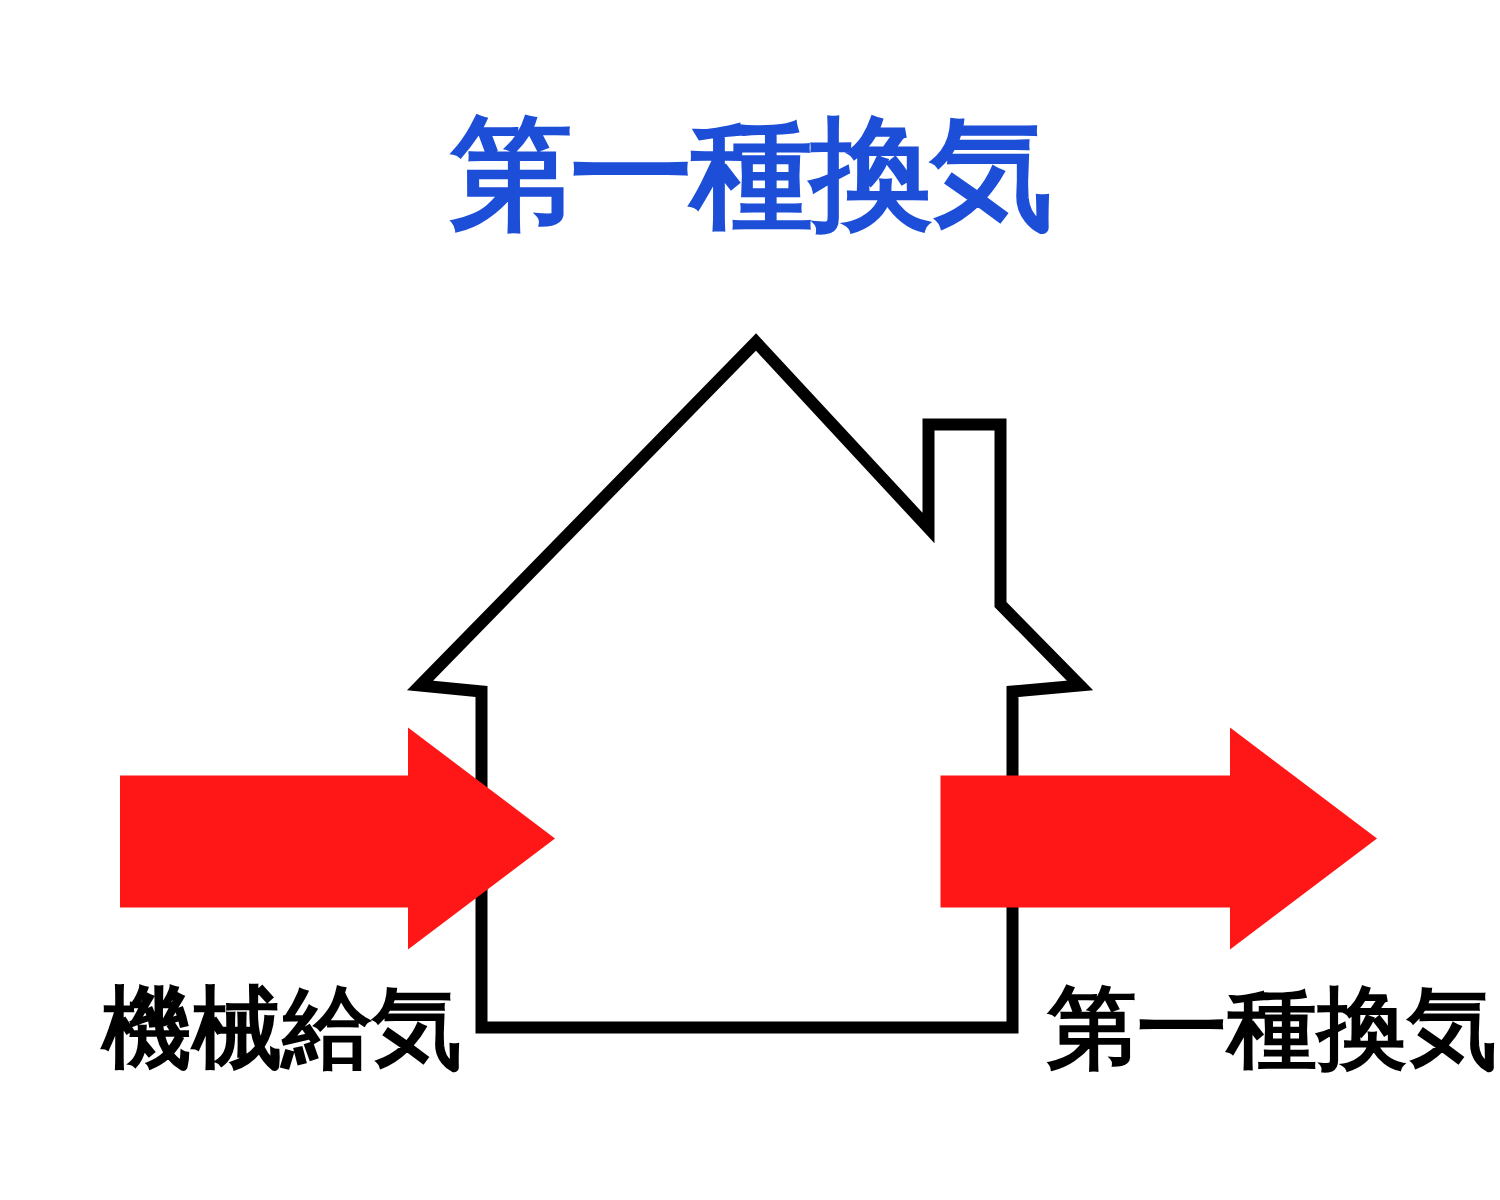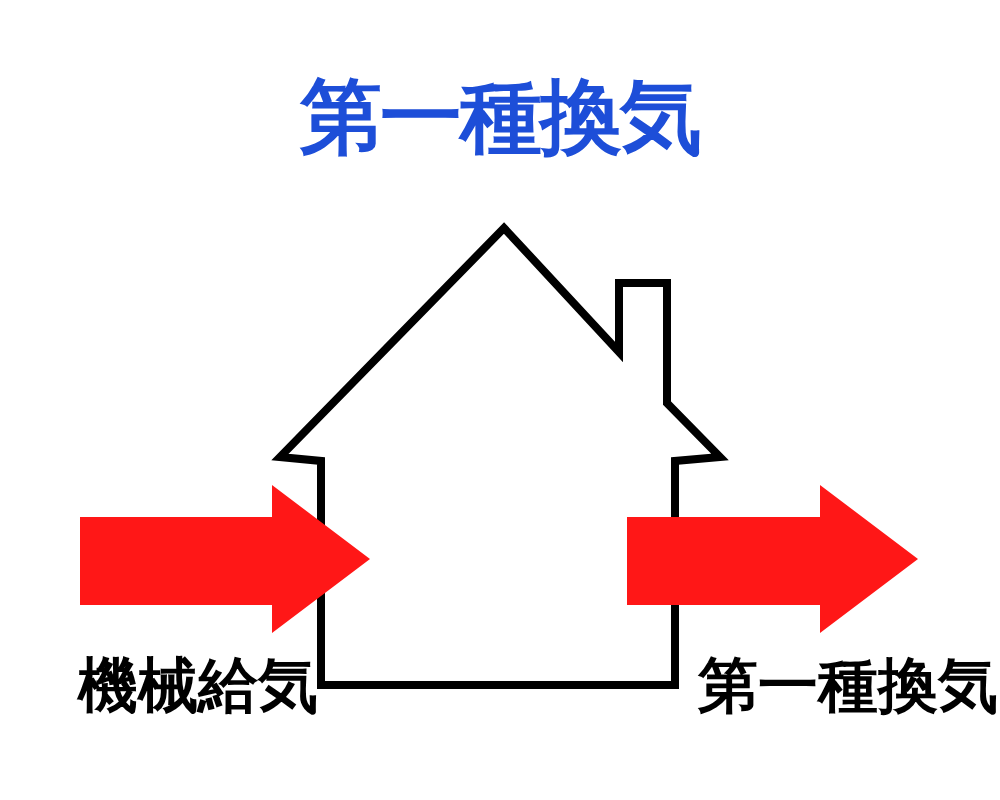--- a/index.html
+++ b/index.html
@@ -39,21 +39,21 @@
   }
   .flow-label {
     position: absolute;
     top: 653px;
     font-size: 60px;
     font-weight: 700;
     line-height: 1.1;
     color: #000000;
     white-space: nowrap;
   }
-  .flow-label.supply { left: 78px; }
+  .flow-label.supply { left: 68px; }
   .flow-label.exhaust { left: 698px; }
 </style>
 </head>
 <body>
 
 <div class="stage">
 
   <svg class="diagram-svg" width="1000" height="800" viewBox="0 0 1000 800">
 
     <polygon fill="none" stroke-width="8" stroke-linejoin="miter" points="504,228 619,352 619,283 667,283 667,403 720,457 675,461 675,685 321,685 321,461 280,457" stroke="#000000"></polygon>

